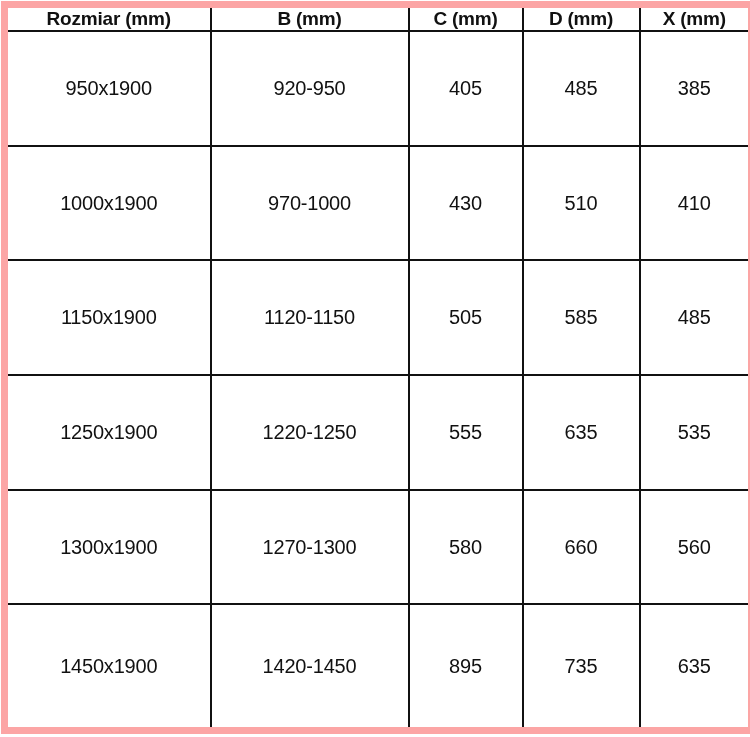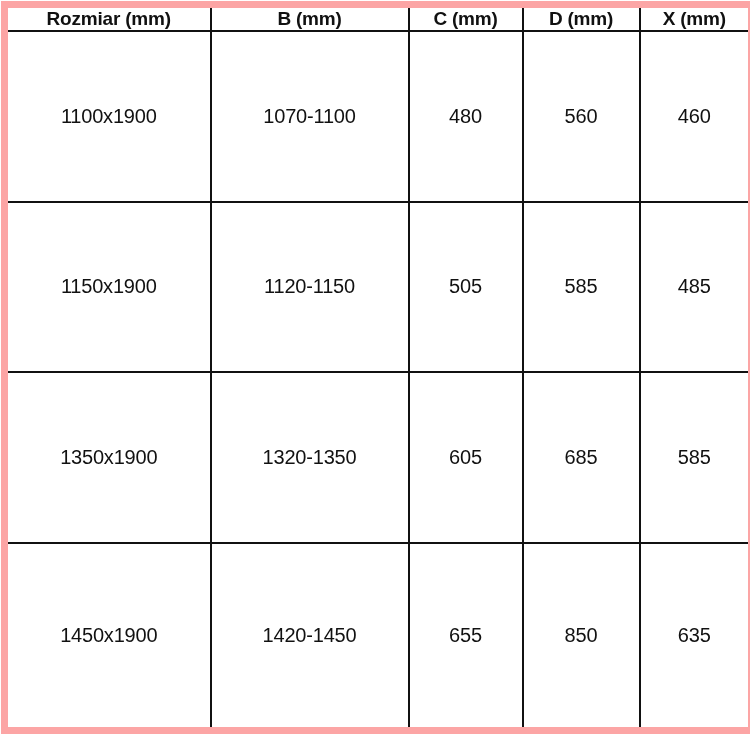--- a/index.html
+++ b/index.html
@@ -69,42 +69,56 @@
       <tr>
         <th>Rozmiar (mm)</th>
         <th>B (mm)</th>
         <th>C (mm)</th>
         <th>D (mm)</th>
         <th>X (mm)</th>
       </tr>
     </thead>
     <tbody>
       <tr>
-        <td>1100x1900</td>
-        <td>1070-1100</td>
-        <td>480</td>
-        <td>560</td>
-        <td>460</td>
+        <td>950x1900</td>
+        <td>920-950</td>
+        <td>405</td>
+        <td>485</td>
+        <td>385</td>
+      </tr>
+      <tr>
+        <td>1000x1900</td>
+        <td>970-1000</td>
+        <td>430</td>
+        <td>510</td>
+        <td>410</td>
       </tr>
       <tr>
         <td>1150x1900</td>
         <td>1120-1150</td>
         <td>505</td>
         <td>585</td>
         <td>485</td>
       </tr>
       <tr>
-        <td>1350x1900</td>
-        <td>1320-1350</td>
-        <td>605</td>
-        <td>685</td>
-        <td>585</td>
+        <td>1250x1900</td>
+        <td>1220-1250</td>
+        <td>555</td>
+        <td>635</td>
+        <td>535</td>
+      </tr>
+      <tr>
+        <td>1300x1900</td>
+        <td>1270-1300</td>
+        <td>580</td>
+        <td>660</td>
+        <td>560</td>
       </tr>
       <tr>
         <td>1450x1900</td>
         <td>1420-1450</td>
-        <td>655</td>
-        <td>850</td>
+        <td>895</td>
+        <td>735</td>
         <td>635</td>
       </tr>
     </tbody>
   </table>
 </div>
 
 </body></html>

